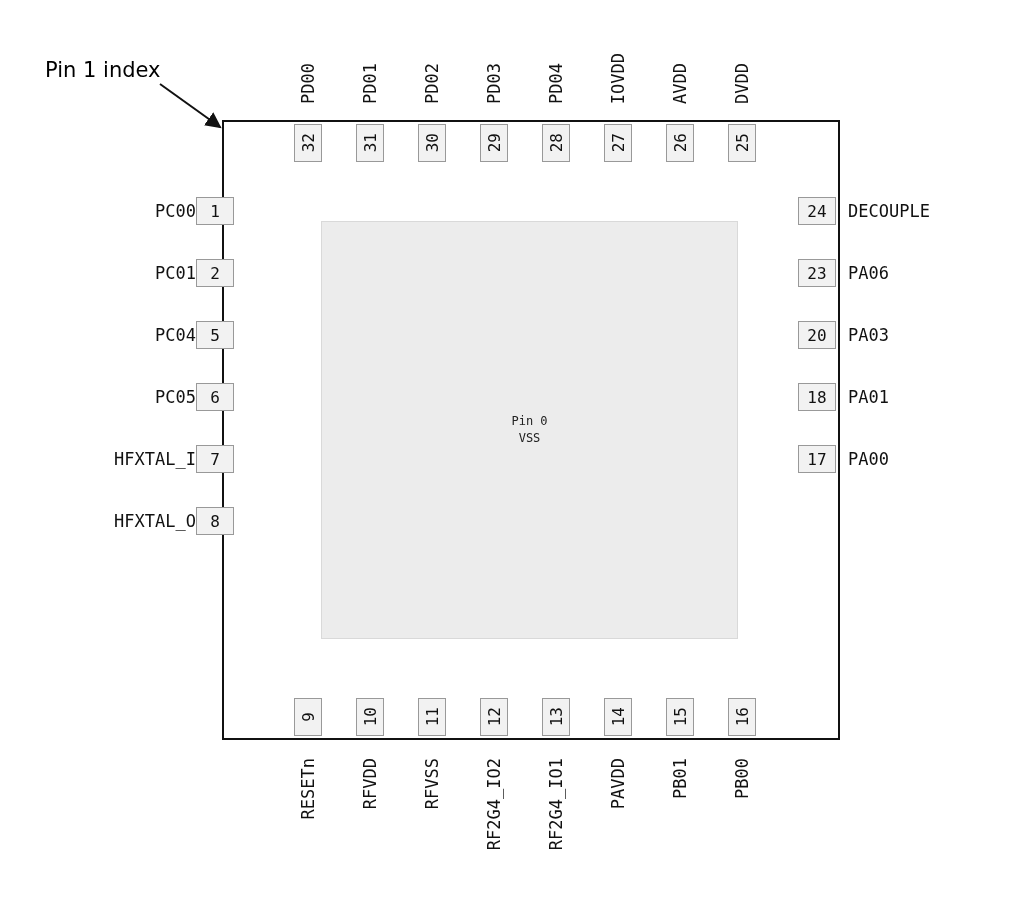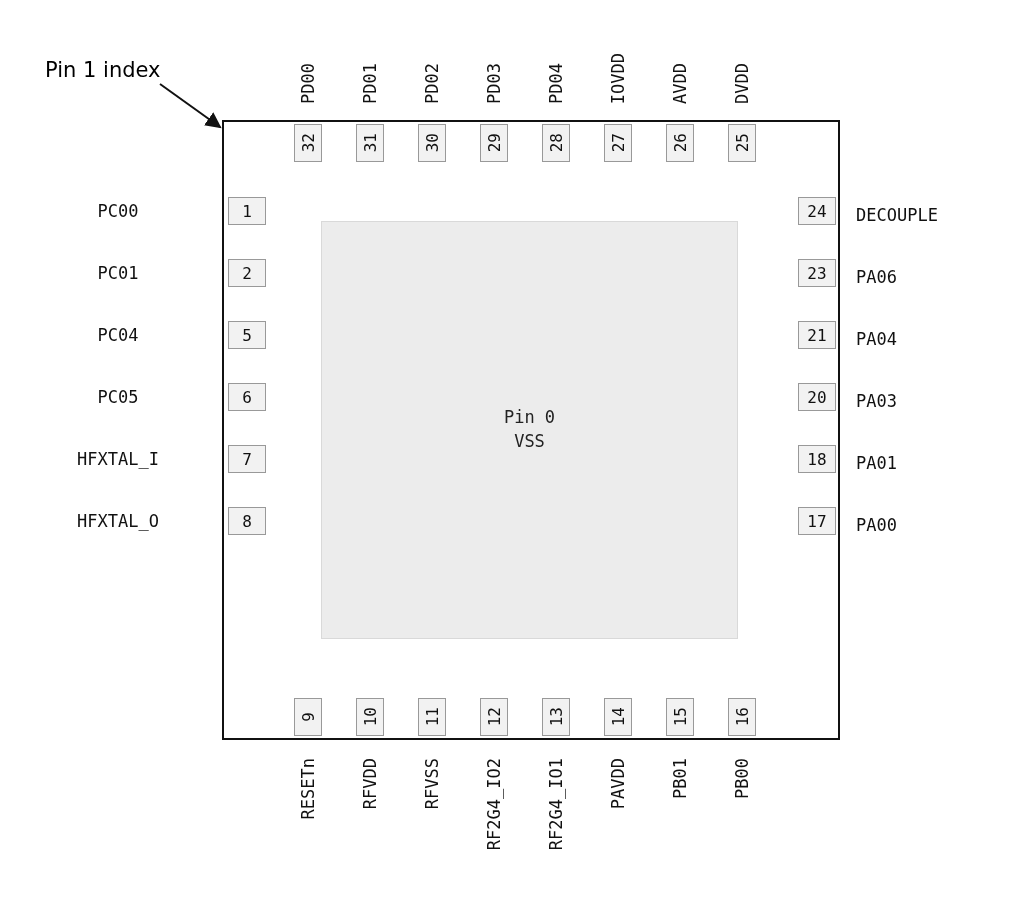--- a/index.html
+++ b/index.html
@@ -13,49 +13,49 @@
 
   
   .chip-outline {
     position: absolute; left: 222px; top: 120px; width: 618px; height: 620px;
     border: 2px solid var(--chip-border, #111); background: #fff;
   }
   .center-pad {
     position: absolute; left: 321px; top: 221px; width: 417px; height: 418px;
     background: var(--pad-fill, #ececec); border: 1px solid var(--pad-border, #d9d9d9);
     display: flex; flex-direction: column; align-items: center; justify-content: center;
-    font-size: 17px; line-height: 1.4; color: #222;
+    font-size: 12px; line-height: 1.4; color: #222;
   }
 
   
   .pin-box {
     background: var(--box-fill, #f2f2f2); border: 1px solid var(--box-border, #999);
     display: flex; align-items: center; justify-content: center;
     font-size: 16px; color: #111;
   }
   .pin-label { font-size: 17px; white-space: nowrap; }
   .vtext { writing-mode: vertical-rl; transform: rotate(180deg); }
 
   
   .side-left {
     position: absolute; left: 40px; top: 197px;
     display: flex; flex-direction: column; gap: 34px;
   }
   .side-left .pin-cell { display: flex; align-items: center; height: 28px; }
-  .side-left .pin-label { width: 156px; text-align: center; margin-right: 32px; }
+  .side-left .pin-label { width: 156px; text-align: right; }
   .side-left .pin-box { width: 38px; height: 28px; }
 
   
   .side-right {
     position: absolute; left: 798px; top: 197px;
     display: flex; flex-direction: column; gap: 34px;
   }
-  .side-right .pin-cell { display: flex; align-items: flex-end; height: 28px; }
+  .side-right .pin-cell { display: flex; align-items: center; height: 28px; }
   .side-right .pin-box { width: 38px; height: 28px; }
-  .side-right .pin-label { margin-left: 20px; text-align: left; }
+  .side-right .pin-label { margin-left: 12px; text-align: left; }
 
   
   .side-top {
     position: absolute; left: 294px; top: 0; height: 162px;
     display: flex; gap: 34px; align-items: stretch;
   }
   .side-top .pin-cell {
     width: 28px; display: flex; flex-direction: column;
     justify-content: flex-end; align-items: center;
   }
@@ -152,26 +152,20 @@
         <div class="pin-label">DECOUPLE</div>
       </div>
       <div class="pin-cell">
         <div class="pin-box">
           <span>23</span>
         </div>
         <div class="pin-label">PA06</div>
       </div>
       <div class="pin-cell">
         <div class="pin-box">
-          <span>21</span>
-        </div>
-        <div class="pin-label">PA04</div>
-      </div>
-      <div class="pin-cell">
-        <div class="pin-box">
           <span>20</span>
         </div>
         <div class="pin-label">PA03</div>
       </div>
       <div class="pin-cell">
         <div class="pin-box">
           <span>18</span>
         </div>
         <div class="pin-label">PA01</div>
       </div>

